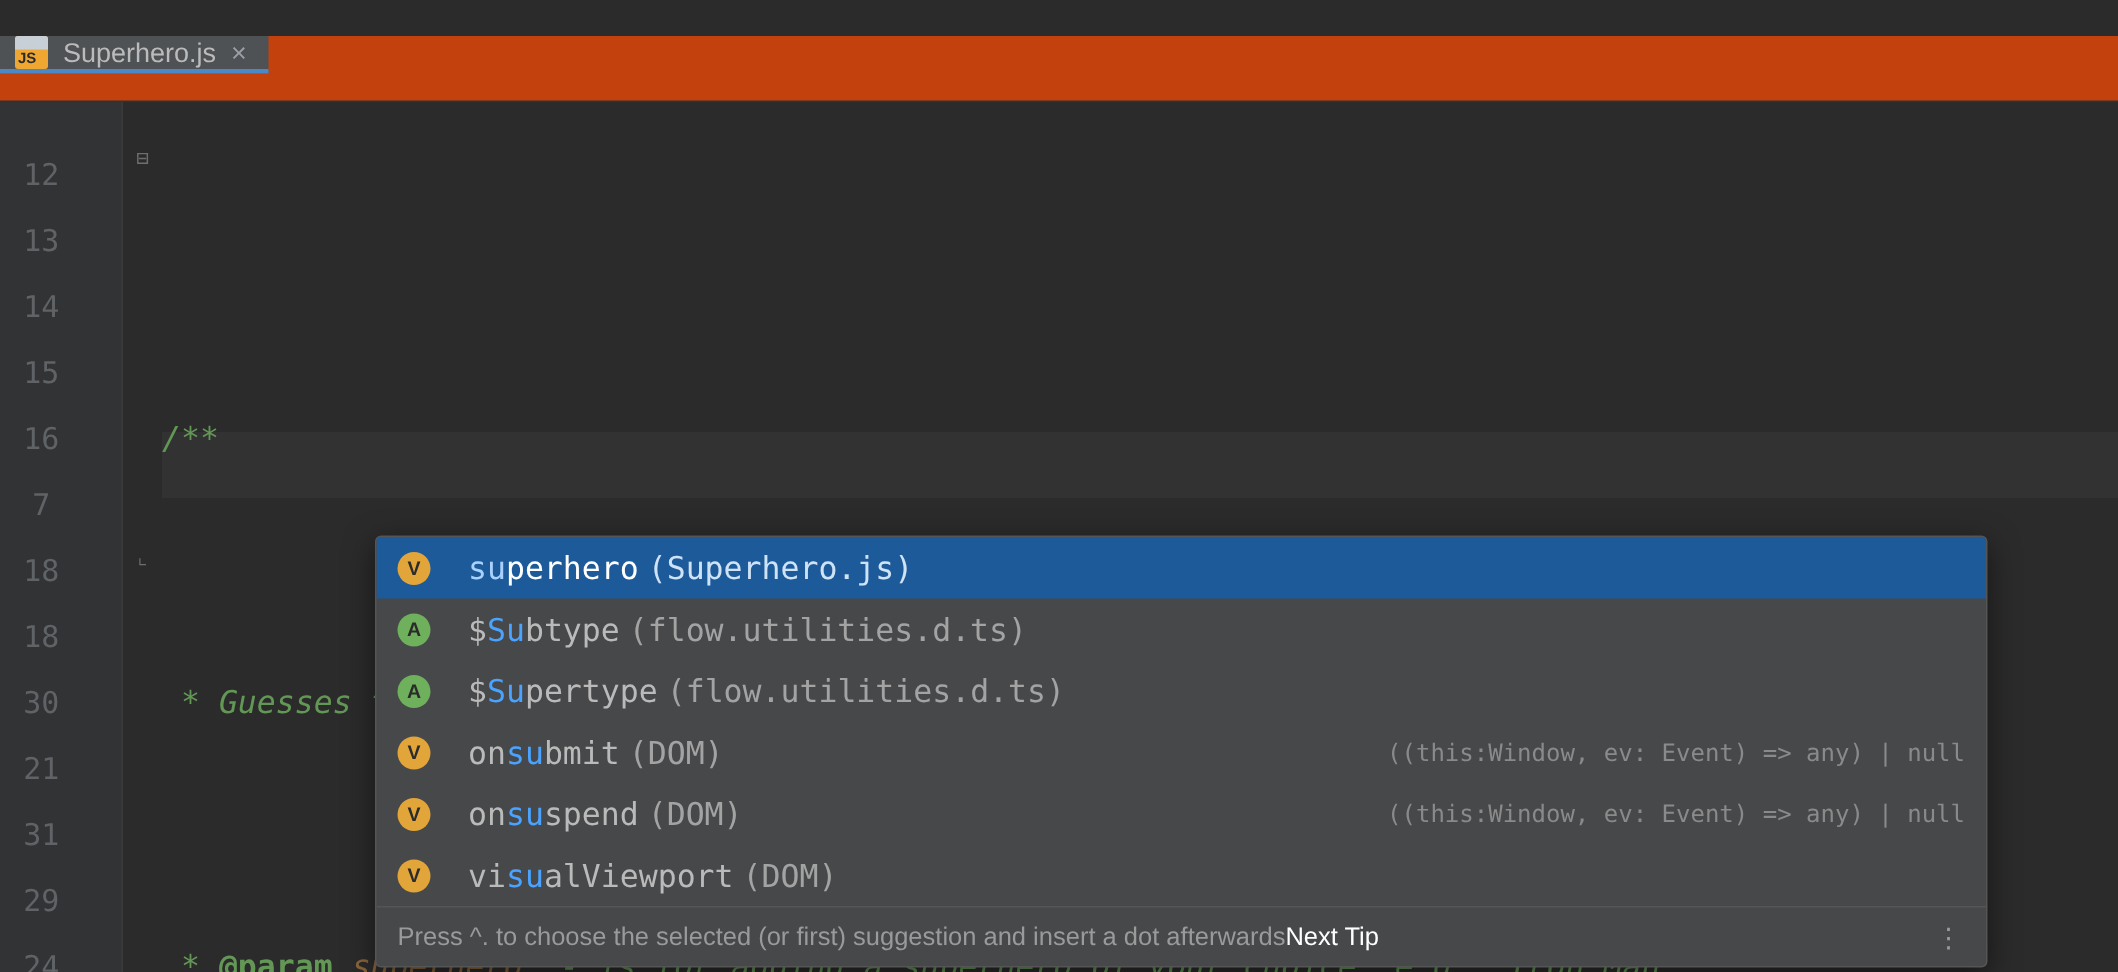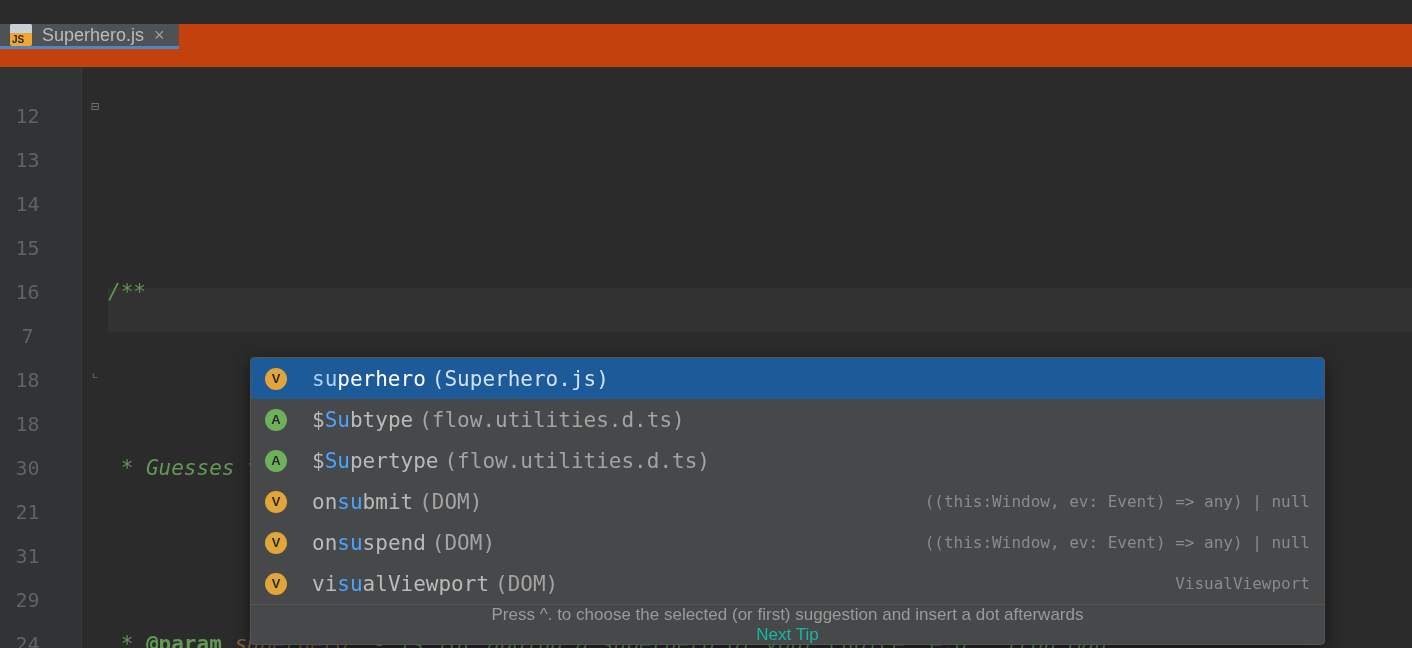--- a/index.html
+++ b/index.html
@@ -150,23 +150,22 @@
   .p-right { margin-left:auto; color:#8a8a8a; font-size:16px;}
   .popup-footer{
     display:flex; align-items:center;
     height:40px;
     padding:0 14px;
     font-family:-apple-system,"Segoe UI",sans-serif;
     font-size:17px;
     color:#9a9a9a;
     border-top:1px solid #555;
     gap:0;
-    flex-direction:column;
-  }
-  .popup-footer .tip-link{color:#14b8a6; cursor:pointer;}
+  }
+  .popup-footer .tip-link{color:#ffffff; cursor:pointer;}
   .popup-footer .kebab{margin-left:auto; color:#9a9a9a; letter-spacing:2px; cursor:pointer; font-size:18px;}
 </style>
 </head>
 <body>
 
 <div class="tabbar">
   <div class="tab">
     <span class="file-icon">JS</span>
     <span>Superhero.js</span>
     <span class="close">×</span>
@@ -267,21 +266,20 @@
         <span class="p-right">((this:Window, ev: Event) =&gt; any) | null</span>
       </div>
       <div class="popup-row">
         <span class="badge badge-v">V</span>
         <span class="p-left">
           <span class="p-name">vi</span>
           <span class="p-match">su</span>
           <span class="p-name">alViewport</span>
           <span class="p-context"> (DOM)</span>
         </span>
-        <span class="p-right">VisualViewport</span>
       </div>
       <div class="popup-footer">
         <span>Press ^. to choose the selected (or first) suggestion and insert a dot afterwards</span>
         <span class="tip-link">Next Tip</span>
         <span class="kebab">⋮</span>
       </div>
     </div>
 </div>
 
 </body></html>

